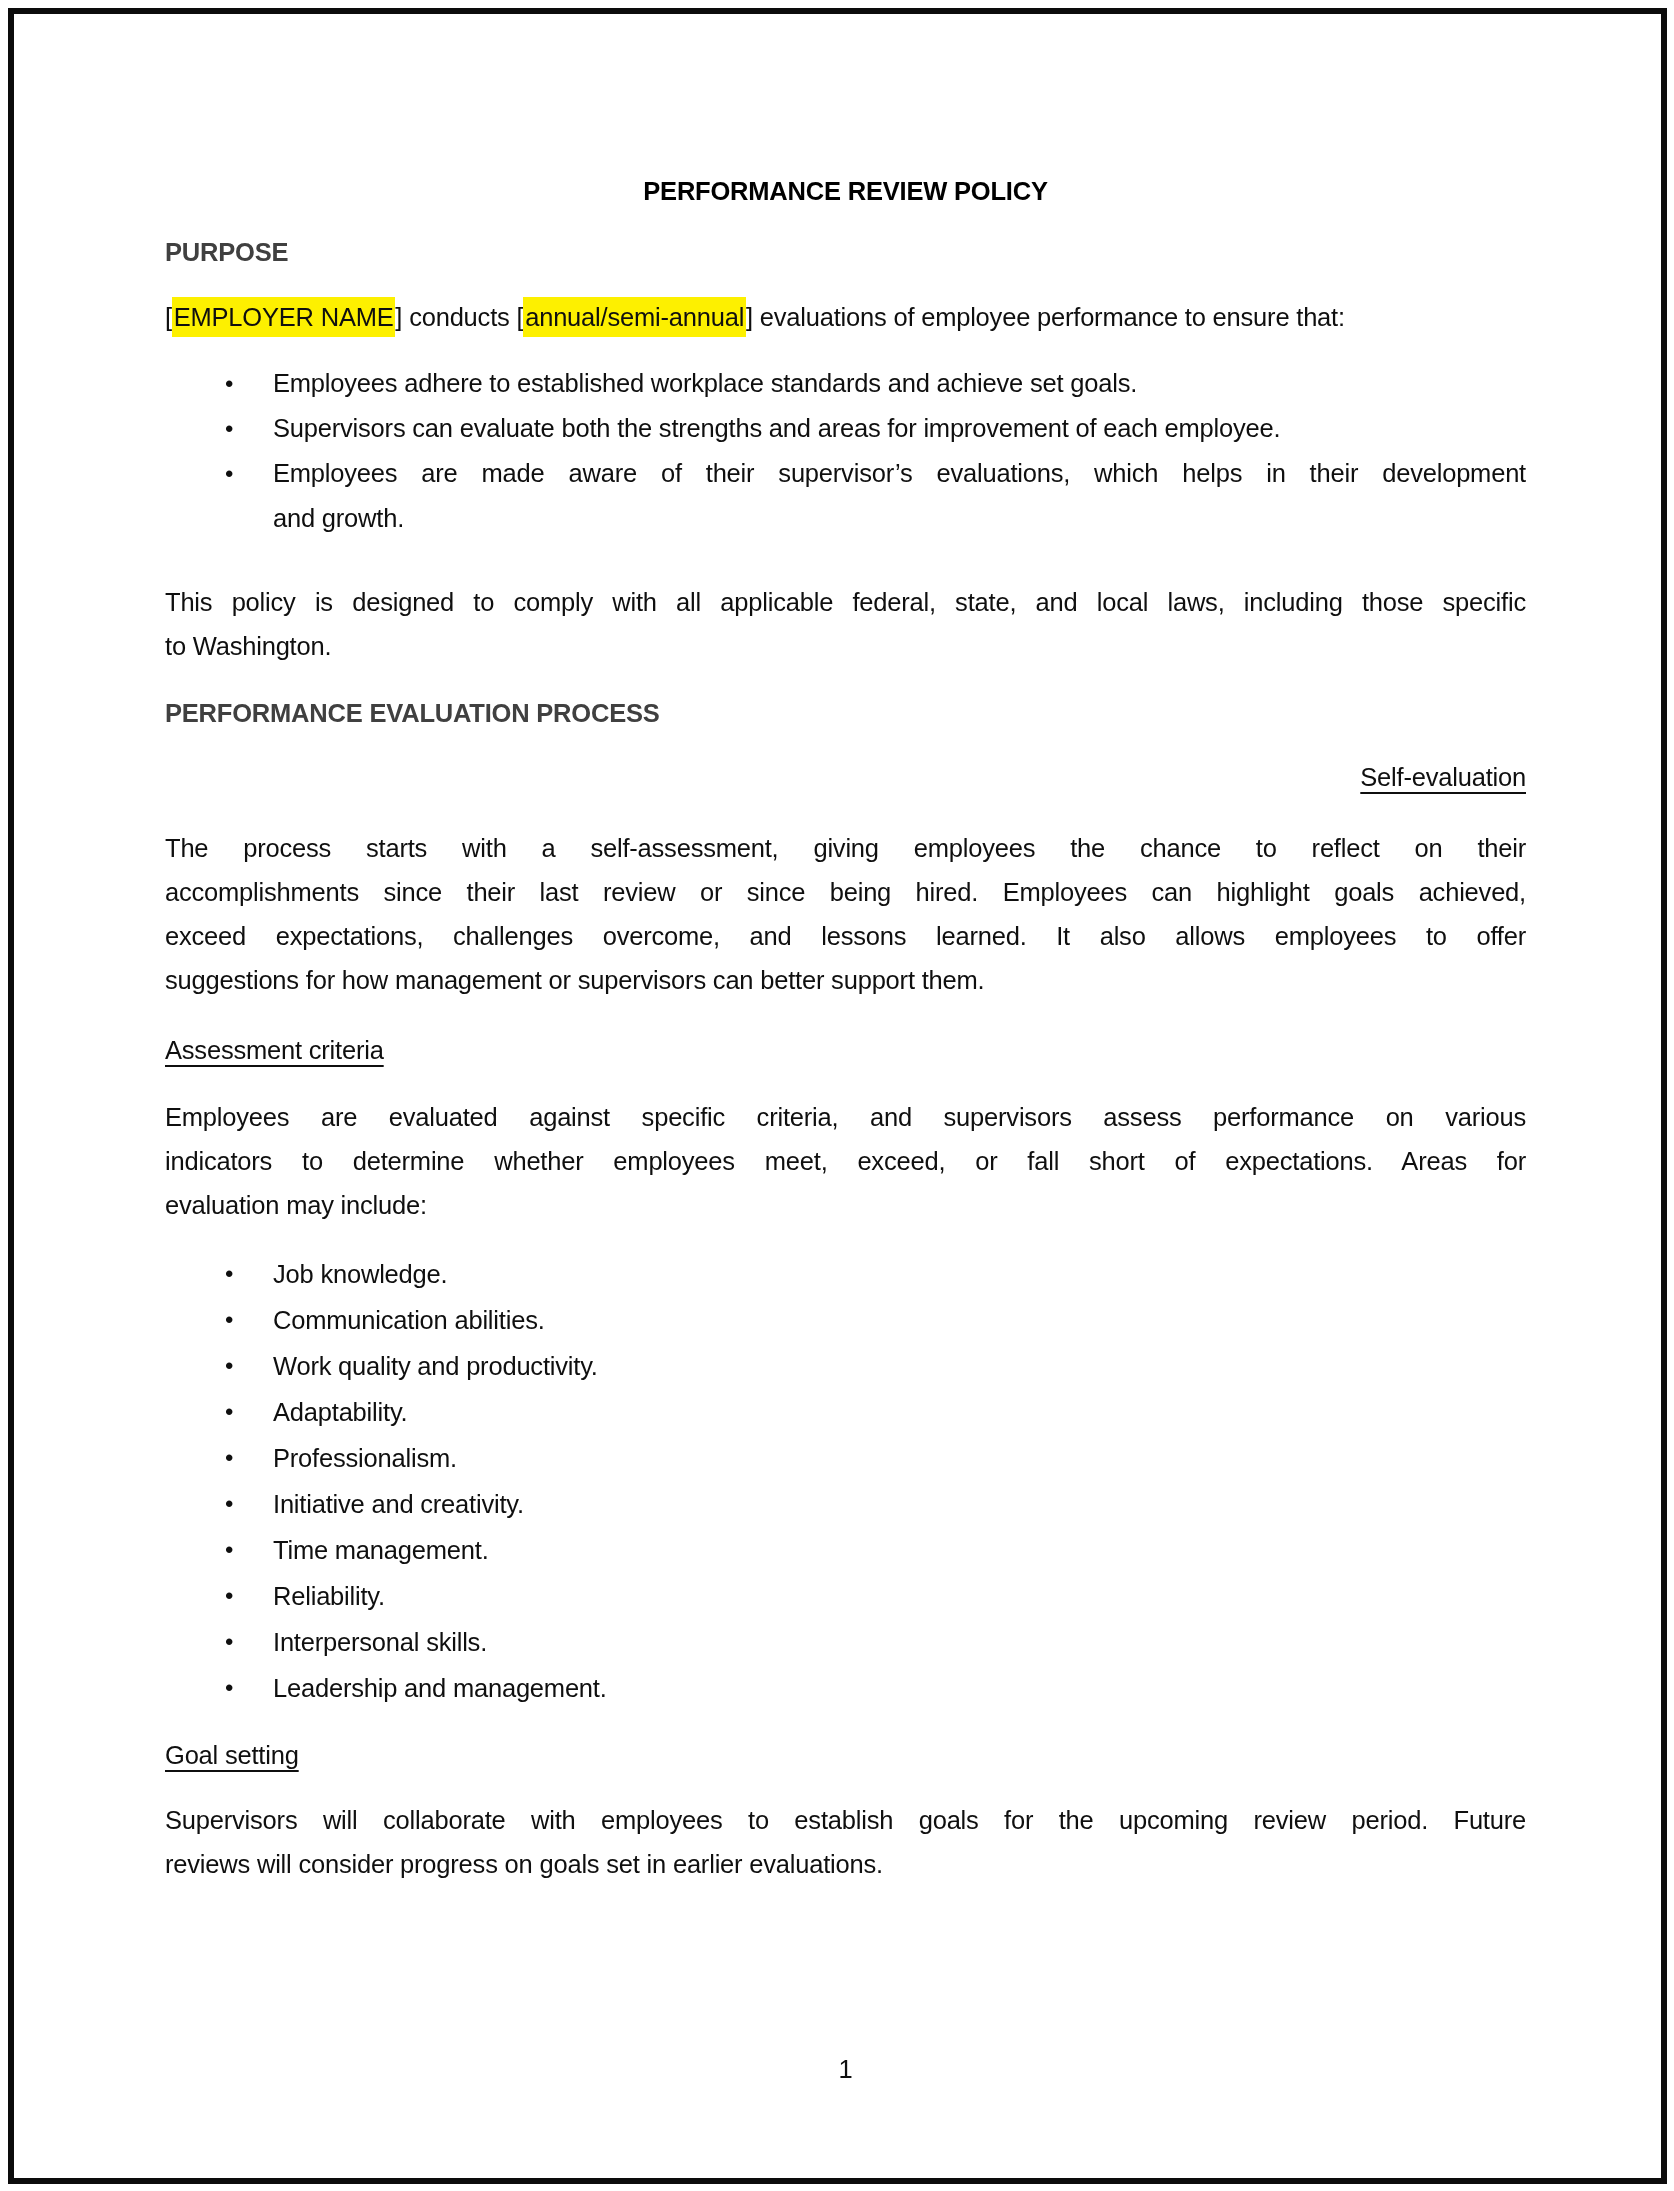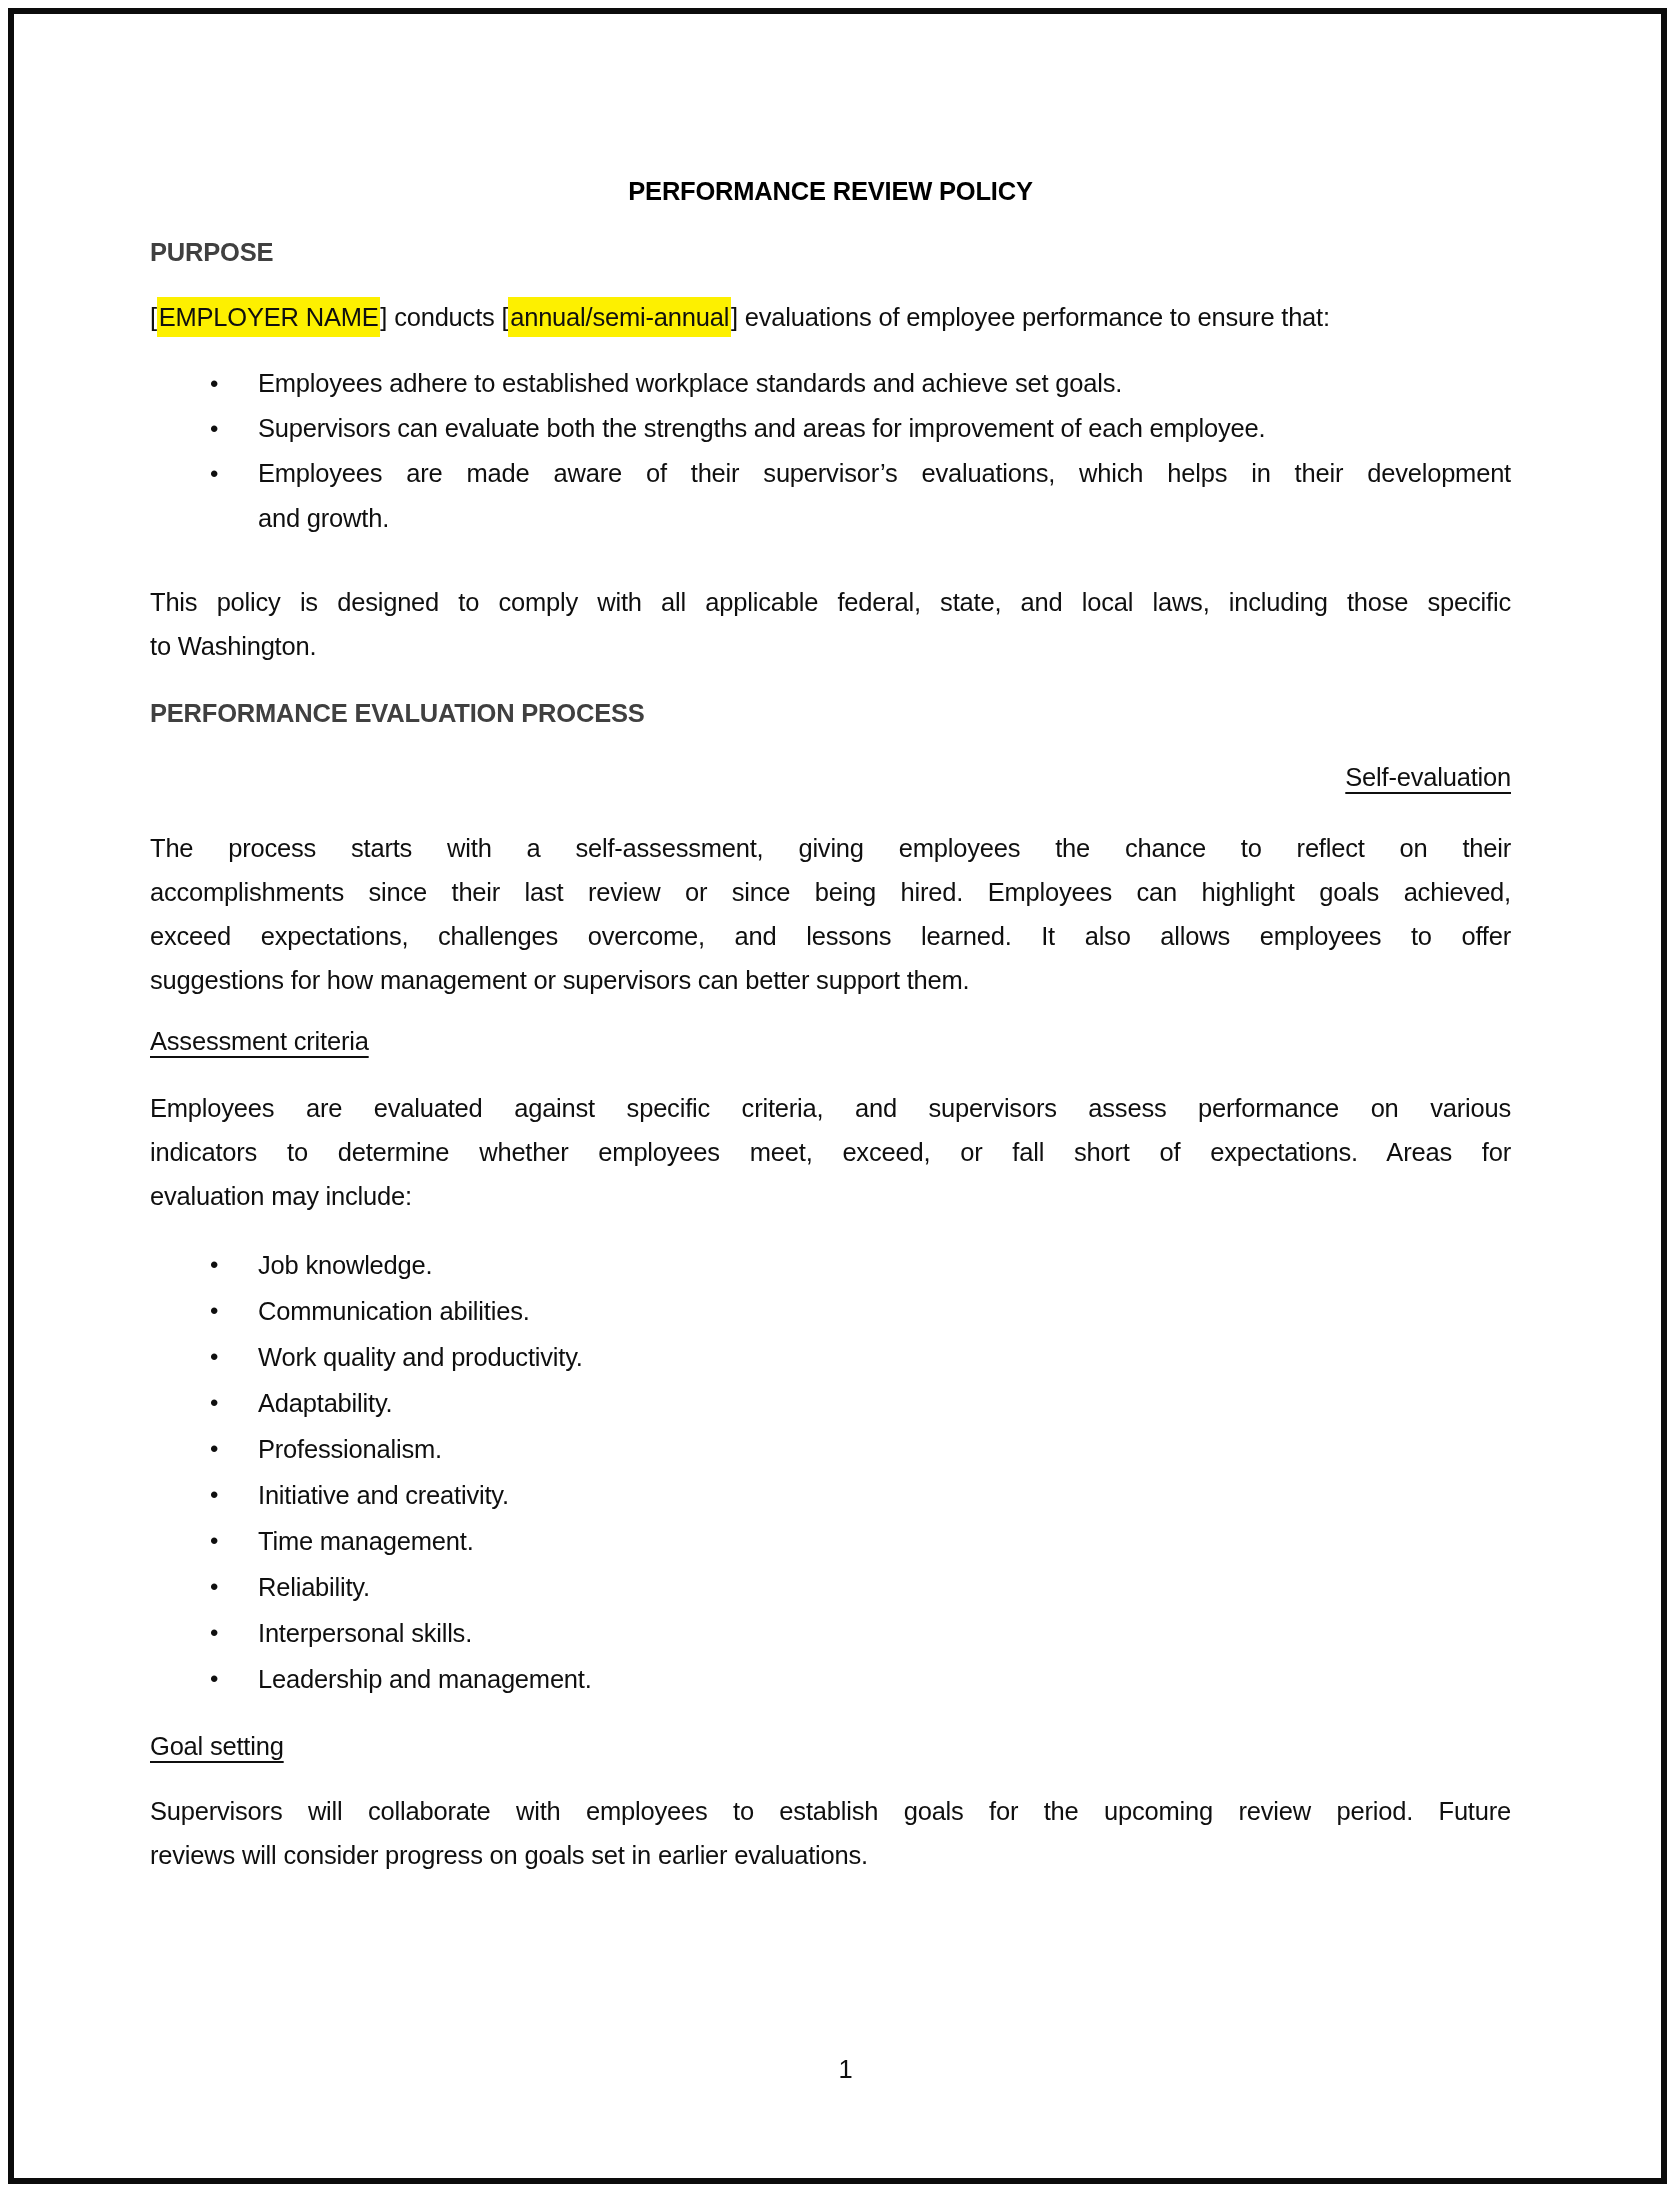--- a/index.html
+++ b/index.html
@@ -13,21 +13,21 @@
     color:#0f0f0f;
   }
   .frame{
     position:absolute;
     left:8px;top:8px;right:8px;bottom:8px;
     border:6.1px solid #0c0c0c;
     pointer-events:none;
   }
   .content{
     position:absolute;
-    left:150px;top:0;
+    left:165px;top:0;
     width:1361px;
     font-size:25.5px;
     line-height:44px;
     letter-spacing:-0.2px;
   }
   .blk{margin:0;}
   .title{
     margin-top:169px;margin-bottom:16.7px;
     font-weight:bold;text-align:center;color:#000;
   }
@@ -37,21 +37,21 @@
     text-underline-offset:6.1px;
     text-decoration-thickness:1.8px;
   }
   .b1{margin-bottom:21px;}
   .b2{margin-bottom:22px;}
   .b3{margin-bottom:39px;}
   .b4{margin-bottom:23px;}
   .b5{margin-bottom:20px;}
   .b6{margin-bottom:32px;}
   .b7{margin-bottom:27px;text-align:right;}
-  .b8{margin-bottom:17px;}
+  .b8{margin-bottom:26px;}
   .b9{margin-bottom:23px;}
   .b10{margin-bottom:24.6px;}
   .b11{margin-bottom:22px;}
   .b12{margin-bottom:21px;}
   .b13{margin-bottom:0;}
   .line{text-align:left;}
   .line.stretch{
     text-align:justify;
     text-align-last:justify;
     text-justify:inter-word;

